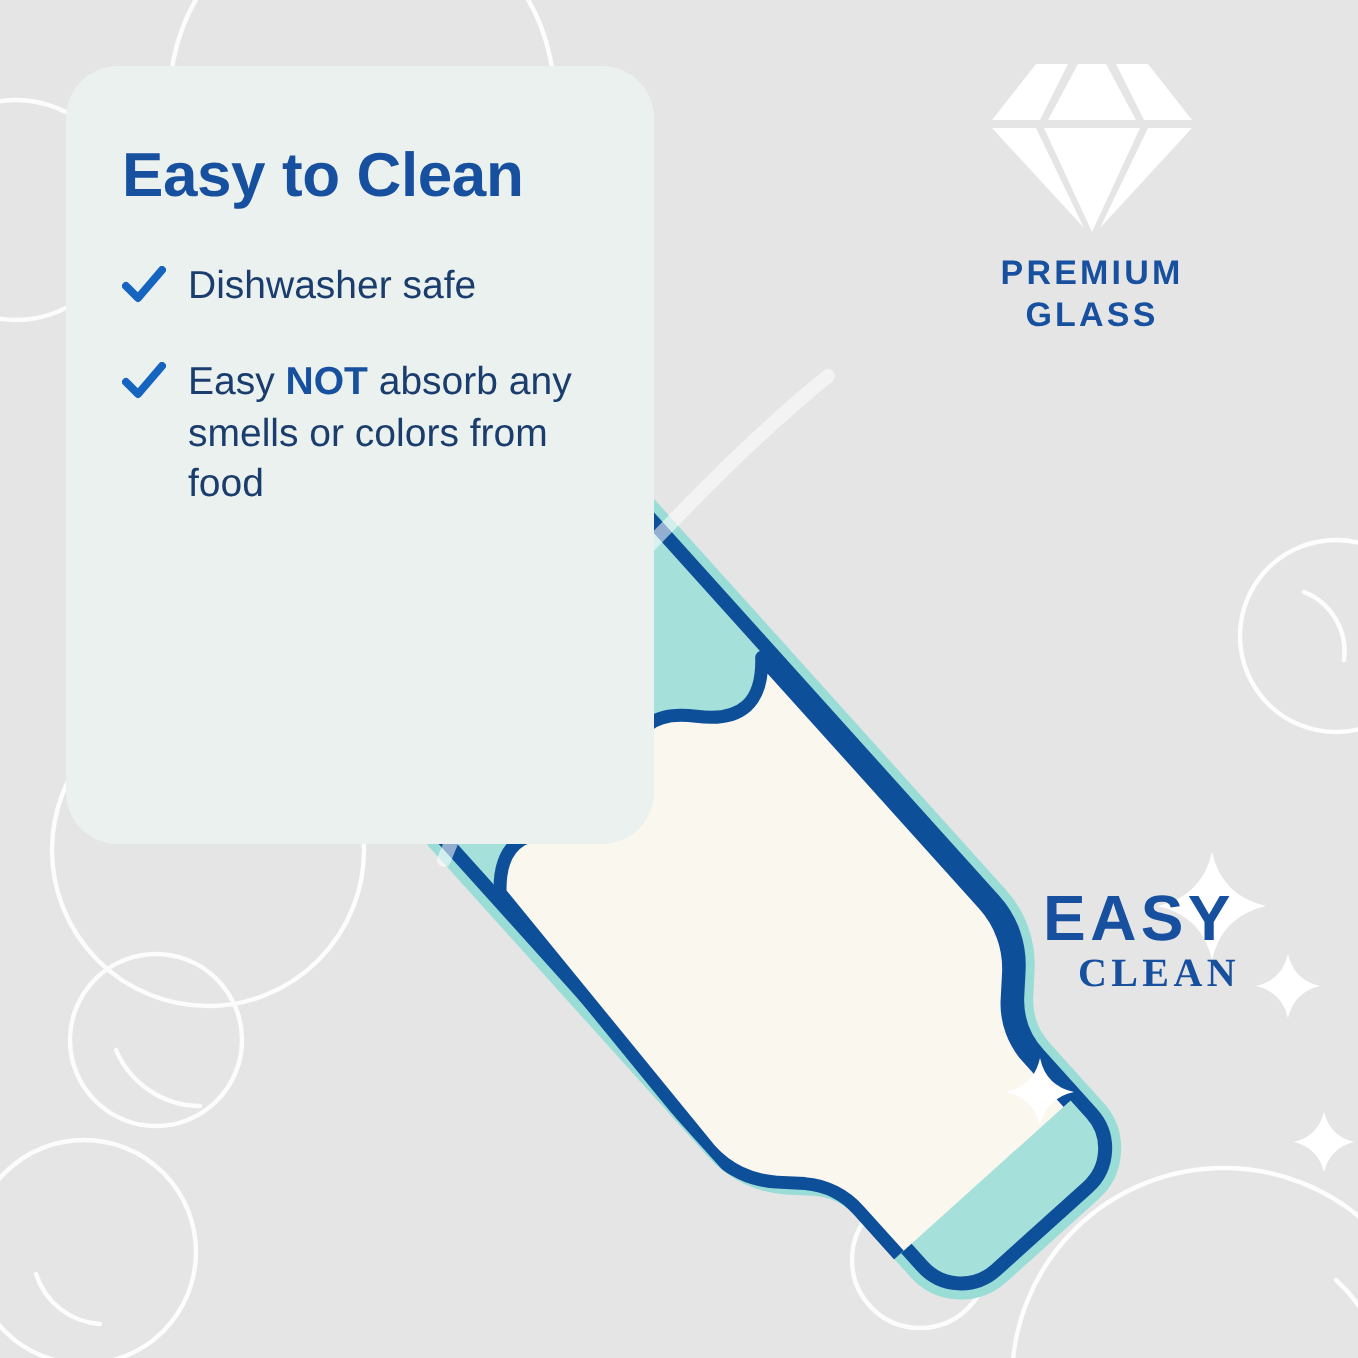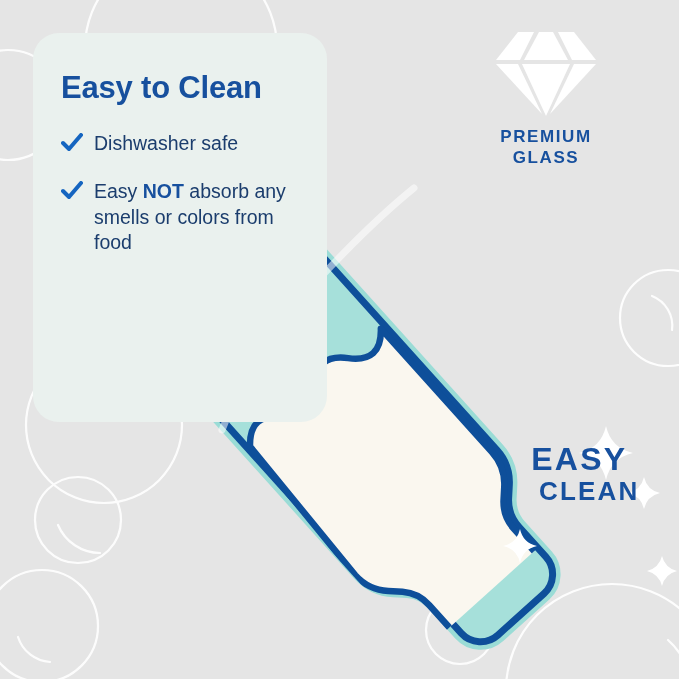--- a/index.html
+++ b/index.html
@@ -97,24 +97,25 @@
     text-align: center;
     color: #17509e;
     font-weight: bold;
   }
   #easy-clean .ec-easy {
     font-size: 32px;
     letter-spacing: 2.2px;
     line-height: 1.0;
   }
   #easy-clean .ec-clean {
-    font-size: 26px;
+    font-size: 20px;
     letter-spacing: 2.2px;
     line-height: 1.25;
     padding-left: 20px;
+    font-family: Liberation Serif, serif;
   }
 </style>
 </head>
 <body>
 
 <div id="canvas">
 
   <svg class="layer" viewBox="0 0 679 679" xmlns="http://www.w3.org/2000/svg" style="z-index:1">
     <g fill="none" stroke="#ffffff" stroke-width="2.2" opacity="0.92">
       <circle cx="8" cy="105" r="55"></circle>

